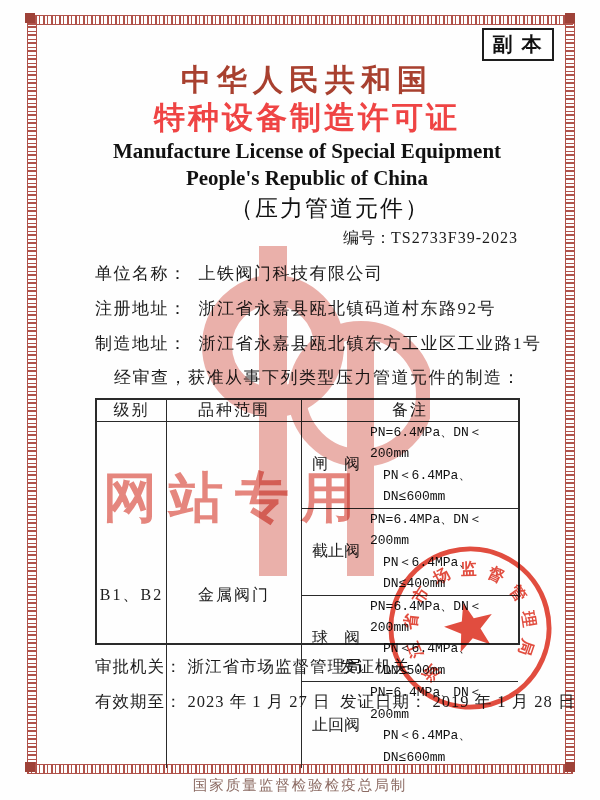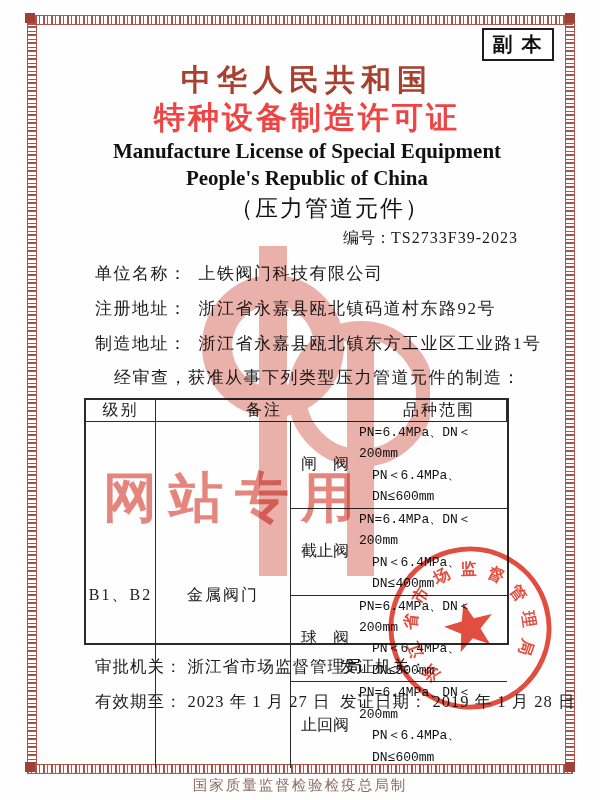--- a/index.html
+++ b/index.html
@@ -36,21 +36,21 @@
   .license-no{position:absolute;top:228px;right:82px;font-size:16px;z-index:3;}
   .license-no .num{font-family:"Liberation Serif",serif;letter-spacing:1px;}
 
   
   .info-line{position:absolute;left:95px;font-size:17px;letter-spacing:1.5px;z-index:3;white-space:nowrap;}
   .info-line .val{margin-left:11px;}
   .l-unit{top:262px;} .l-reg{top:297px;} .l-mfg{top:332px;}
   .l-note{top:366px;left:114px;}
 
   
-  .lic-table{position:absolute;left:84px;top:398px;width:425px;height:247px;
+  .lic-table{position:absolute;left:95px;top:398px;width:425px;height:247px;
     border:2px solid #2a2a2a;box-sizing:border-box;display:flex;flex-direction:column;z-index:3;background:transparent;}
   .t-header{display:flex;height:35px;border-bottom:1px solid #2a2a2a;}
   .t-body{display:flex;flex:1;}
   .t-cell{display:flex;align-items:center;justify-content:center;font-size:16px;letter-spacing:2px;}
   .col-level{width:70px;border-right:1px solid #2a2a2a;box-sizing:border-box;}
   .col-cat{width:135px;border-right:1px solid #2a2a2a;box-sizing:border-box;}
   .col-note{flex:1;}
   .note-rows{flex:1;display:flex;flex-direction:column;}
   .note-row{flex:1;display:flex;align-items:center;padding-left:10px;border-bottom:1px solid #2a2a2a;box-sizing:border-box;}
   .note-row:last-child{border-bottom:none;}
@@ -107,22 +107,22 @@
   <span>注册地址：</span><span class="val">浙江省永嘉县瓯北镇码道村东路92号</span>
 </div>
 <div class="info-line l-mfg">
   <span>制造地址：</span><span class="val">浙江省永嘉县瓯北镇东方工业区工业路1号</span>
 </div>
 <div class="info-line l-note">经审查，获准从事下列类型压力管道元件的制造：</div>
 
 <div class="lic-table">
   <div class="t-header">
     <div class="t-cell col-level">级别</div>
+    <div class="t-cell col-cat">品种范围</div>
     <div class="t-cell col-note">备注</div>
-    <div class="t-cell col-cat">品种范围</div>
   </div>
   <div class="t-body">
     <div class="t-cell col-level">B1、B2</div>
     <div class="t-cell col-cat">金属阀门</div>
     <div class="note-rows">
       <div class="note-row">
         <span class="valve-name">闸　阀</span>
         <div class="valve-lines">
           <div class="ln1">PN=6.4MPa、DN＜200mm</div>
           <div class="ln2">PN＜6.4MPa、DN≤600mm</div>

